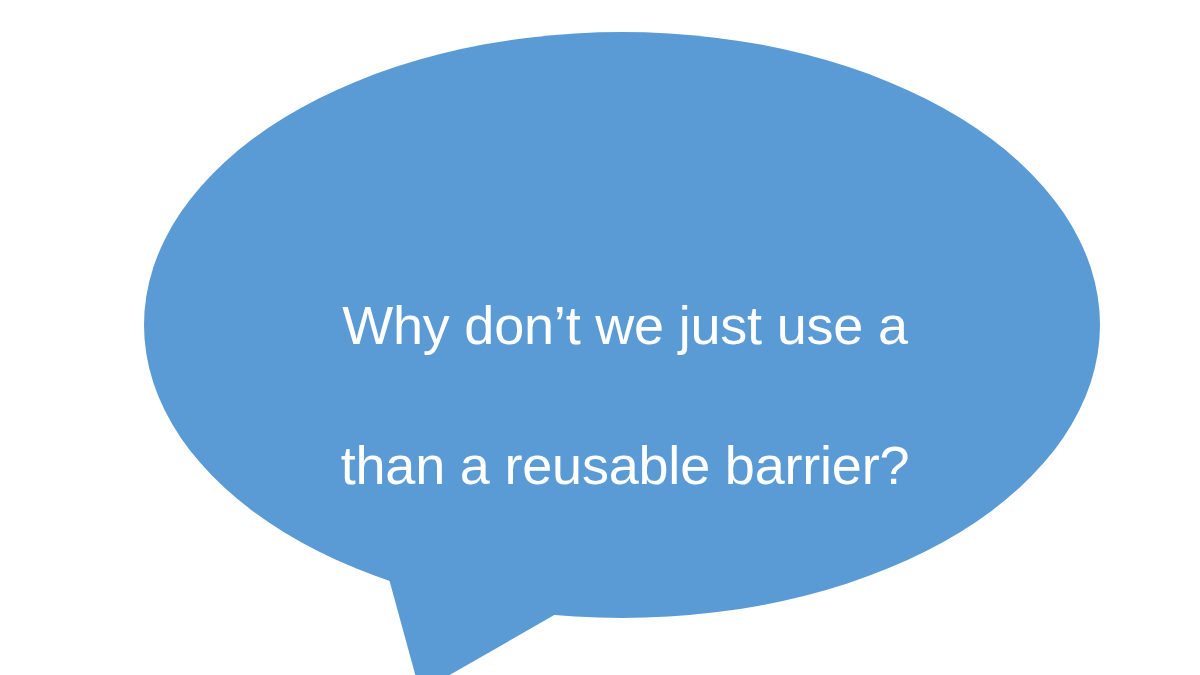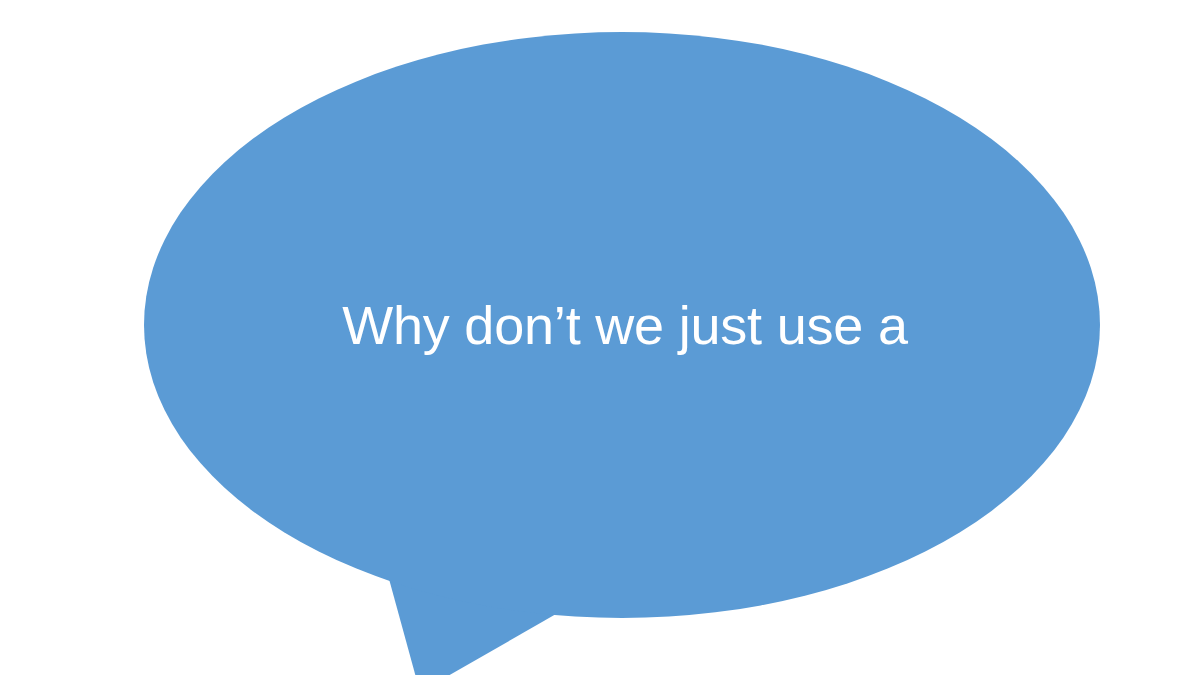--- a/index.html
+++ b/index.html
@@ -54,15 +54,16 @@
 
   <svg id="bubble-svg" viewBox="0 0 1200 675">
     <g>
       <path id="tail-path" d="M 386 540 L 420 664 L 556 586 Z" fill="#5B9BD5"></path>
       <ellipse id="bubble-ellipse" cx="622" cy="297" rx="478" ry="293" fill="#5B9BD5"></ellipse>
     </g>
   </svg>
 
   <div id="callout-text" style="color: rgb(255, 255, 255);">
     <span class="line">Why don’t we just use a</span>
+    <span class="line">than a reusable barrier?</span>
   </div>
 
 </div>
 
 </body></html>

